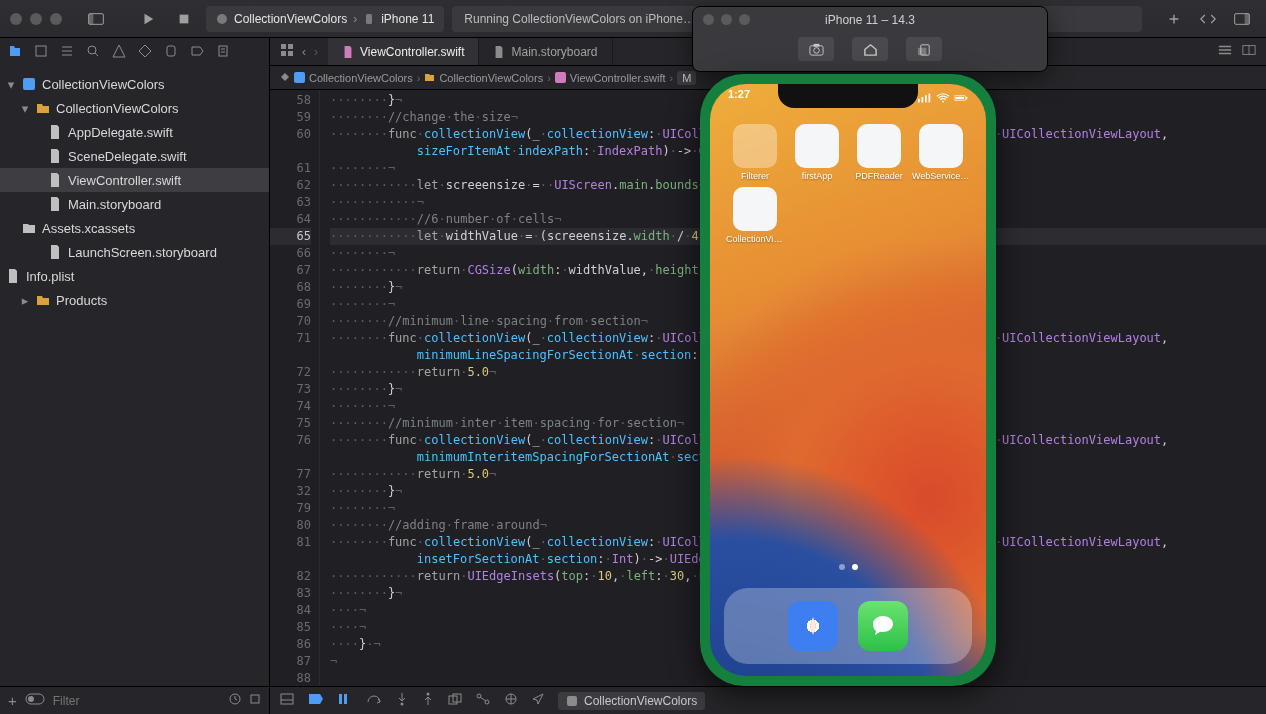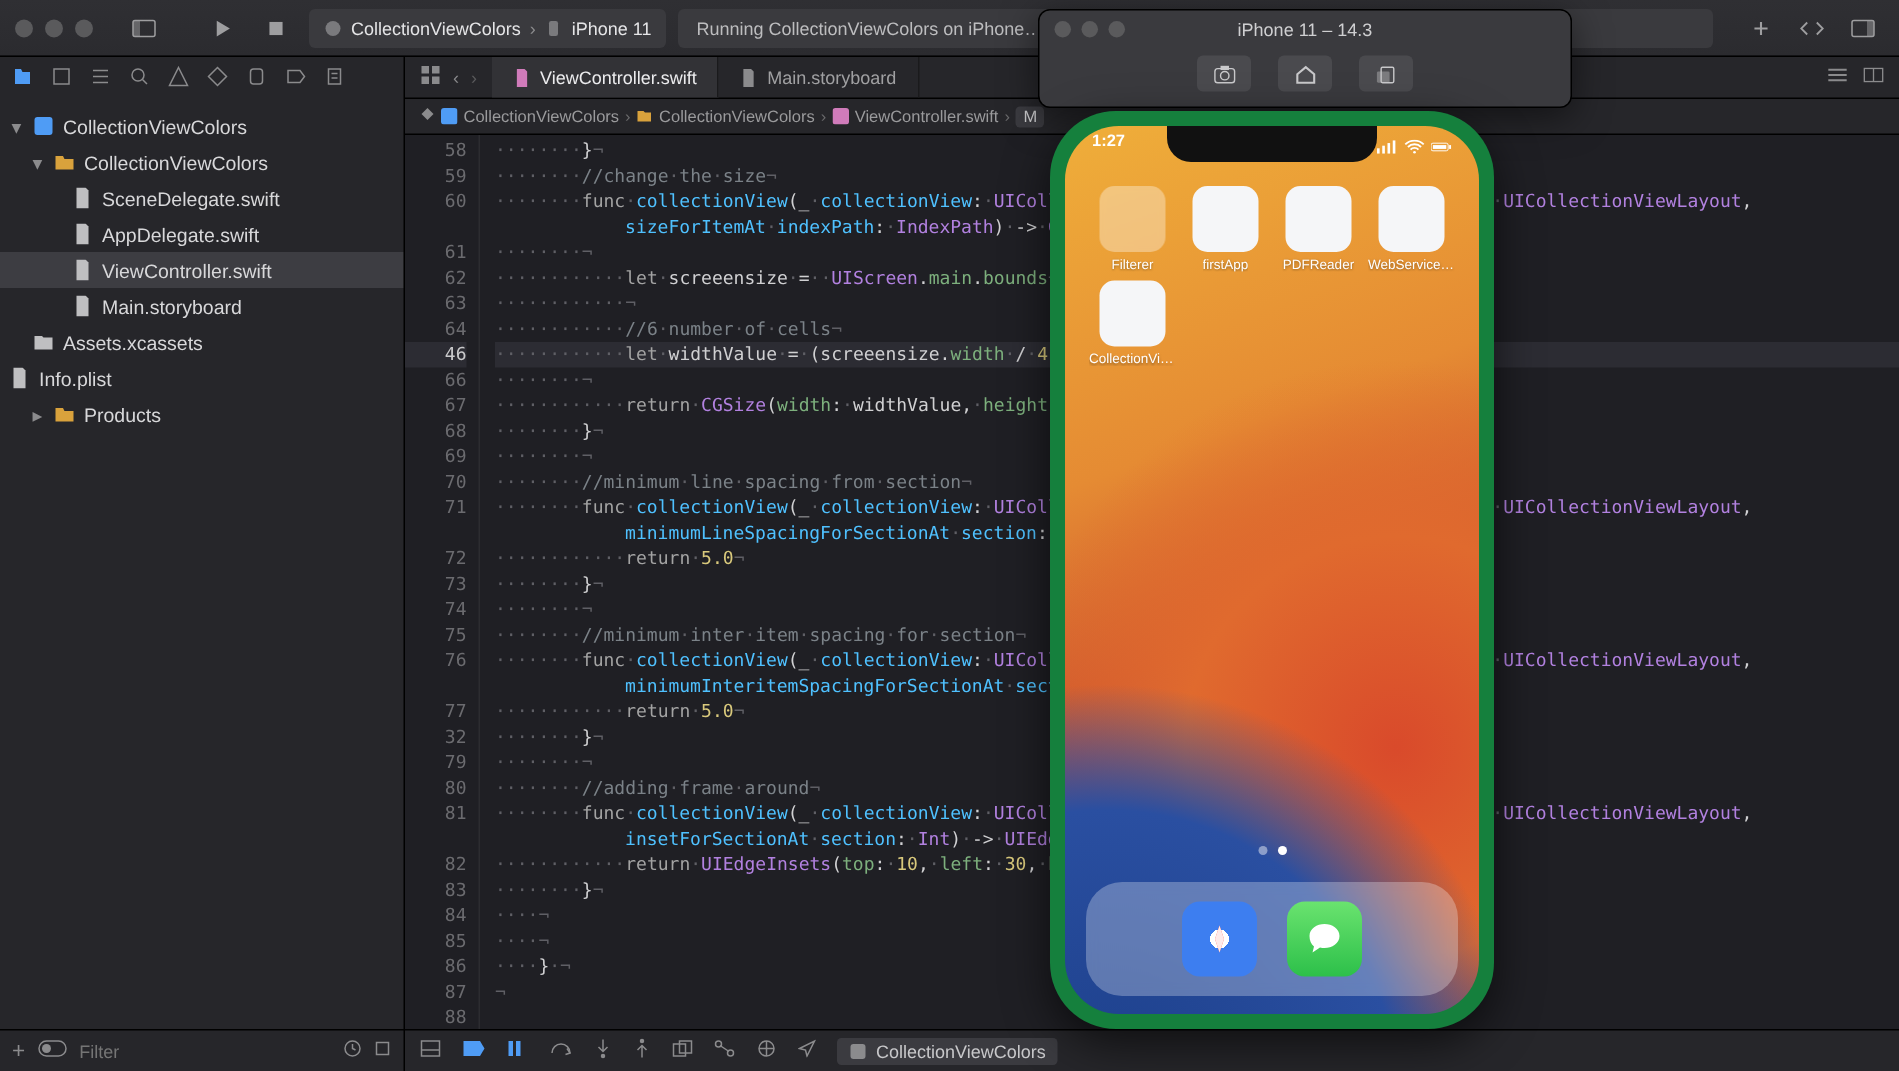--- a/index.html
+++ b/index.html
@@ -557,45 +557,51 @@
     <svg class="icon" viewBox="0 0 14 14">
         <path d="M1 3h5l1 2h6v7H1z" fill="#d9a23c"></path>
       </svg>
     <span>CollectionViewColors</span>
   </div>
 
   <div class="tree-row" style="padding-left:48px">
     <svg class="icon ico-swift" viewBox="0 0 12 14">
         <path d="M2 0h6l2 2v12H2z"></path>
       </svg>
-    <span>SceneDelegate.swift</span>
+    <span>AppDelegate.swift</span>
   </div>
   <div class="tree-row" style="padding-left:48px">
     <svg class="icon ico-swift" viewBox="0 0 12 14">
         <path d="M2 0h6l2 2v12H2z"></path>
       </svg>
-    <span>AppDelegate.swift</span>
+    <span>SceneDelegate.swift</span>
   </div>
   <div class="tree-row sel" style="padding-left:48px">
     <svg class="icon ico-swift" viewBox="0 0 12 14">
         <path d="M2 0h6l2 2v12H2z"></path>
       </svg>
     <span>ViewController.swift</span>
   </div>
   <div class="tree-row" style="padding-left:48px">
     <svg class="icon ico-story" viewBox="0 0 12 14">
         <path d="M2 0h6l2 2v12H2z"></path>
       </svg>
     <span>Main.storyboard</span>
   </div>
   <div class="tree-row" style="padding-left:22px">
     <svg class="icon ico-xcasset" viewBox="0 0 14 12">
         <path d="M1 2h5l1 1h6v8H1z"></path>
       </svg>
     <span>Assets.xcassets</span>
+  </div>
+  <div class="tree-row" style="padding-left:48px">
+    <svg class="icon ico-story" viewBox="0 0 12 14">
+        <path d="M2 0h6l2 2v12H2z"></path>
+      </svg>
+    <span>LaunchScreen.storyboard</span>
   </div>
   <div class="tree-row" style="">
     <svg class="icon ico-plist" viewBox="0 0 12 14">
         <path d="M2 0h6l2 2v12H2z"></path>
       </svg>
     <span>Info.plist</span>
   </div>
 
   <div class="tree-row" style="padding-left:20px">
     <span class="disc">▸</span>
@@ -609,21 +615,21 @@
 <div class="editor">
   <div class="gutter" id="gutter">
       <div class="gut-row">58</div>
       <div class="gut-row">59</div>
       <div class="gut-row">60</div>
       <div class="gut-row">&nbsp;</div>
       <div class="gut-row">61</div>
       <div class="gut-row">62</div>
       <div class="gut-row">63</div>
       <div class="gut-row">64</div>
-      <div class="gut-row hl">46</div>
+      <div class="gut-row hl">65</div>
       <div class="gut-row">66</div>
       <div class="gut-row">67</div>
       <div class="gut-row">68</div>
       <div class="gut-row">69</div>
       <div class="gut-row">70</div>
       <div class="gut-row">71</div>
       <div class="gut-row">&nbsp;</div>
       <div class="gut-row">72</div>
       <div class="gut-row">73</div>
       <div class="gut-row">74</div>

